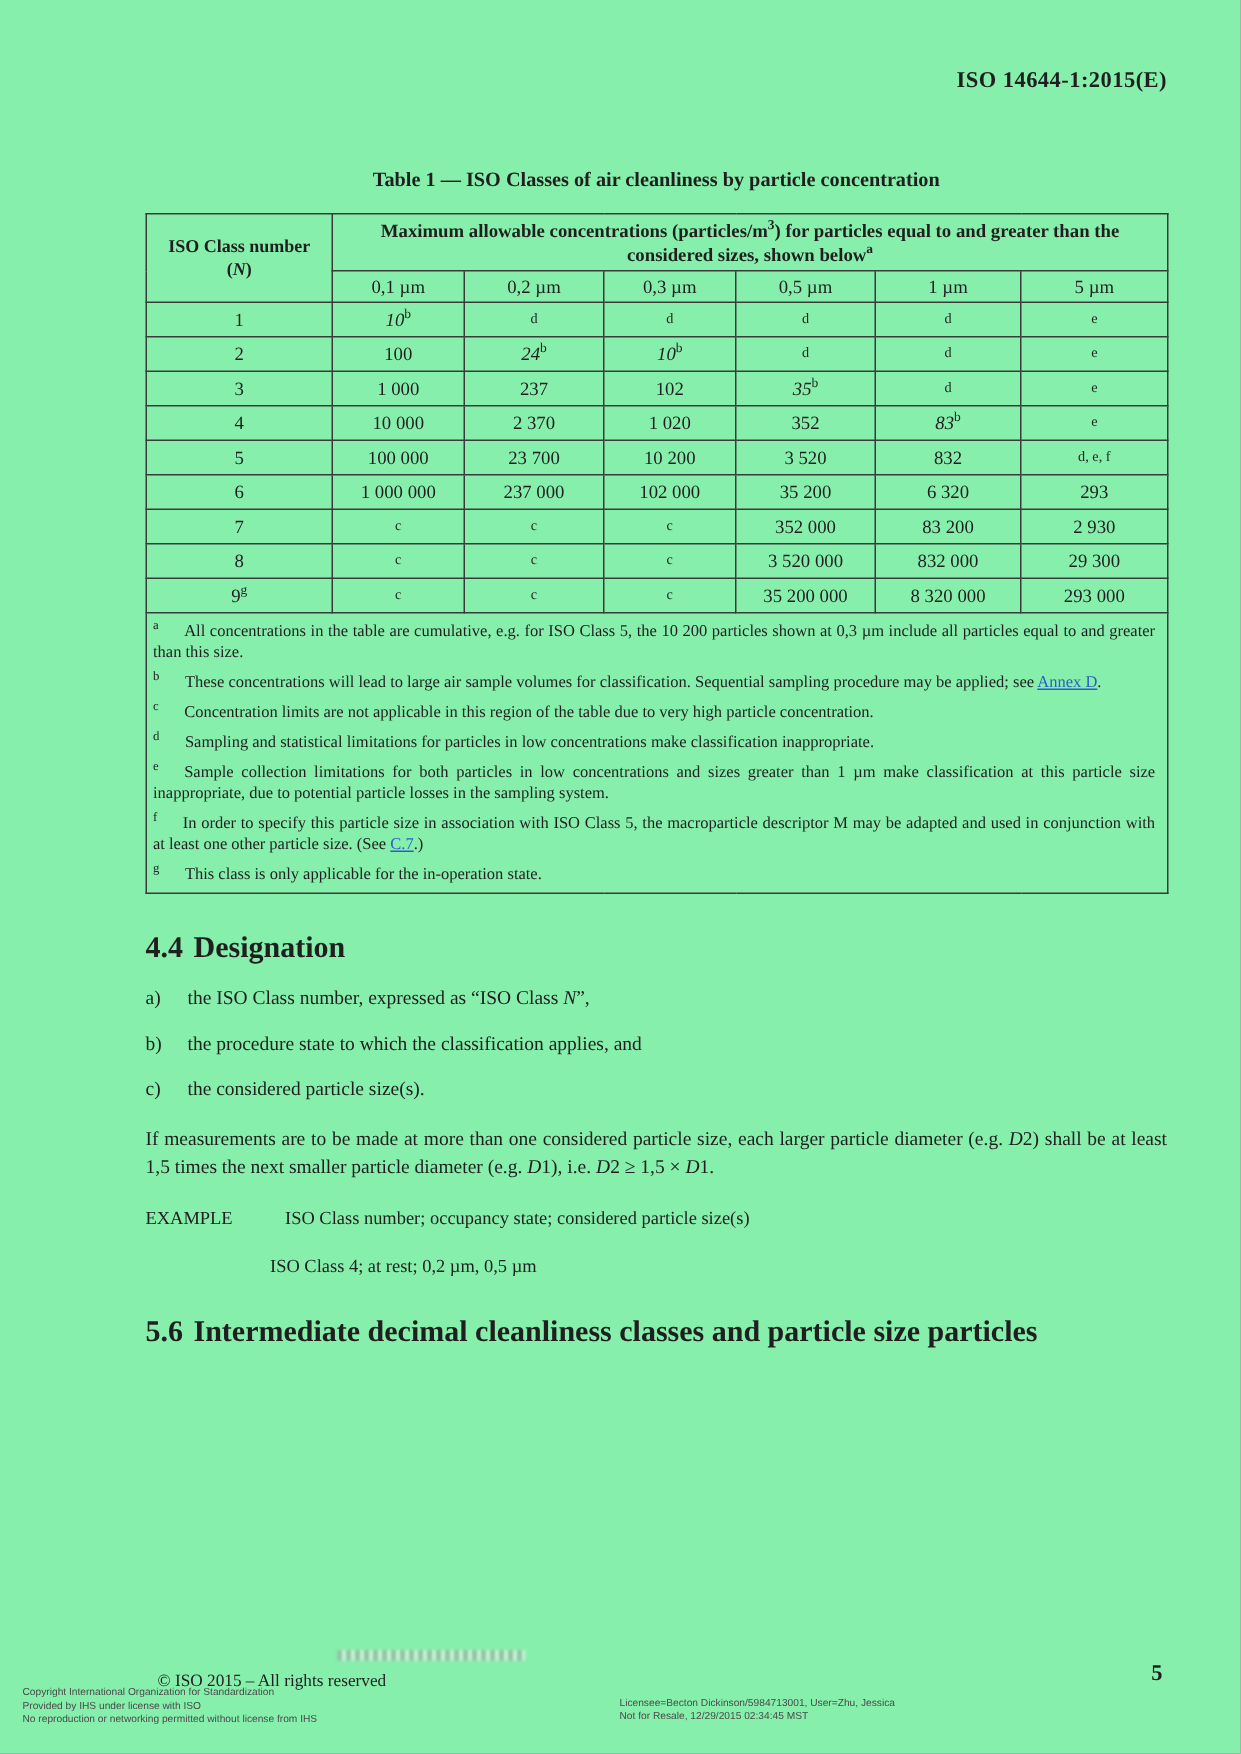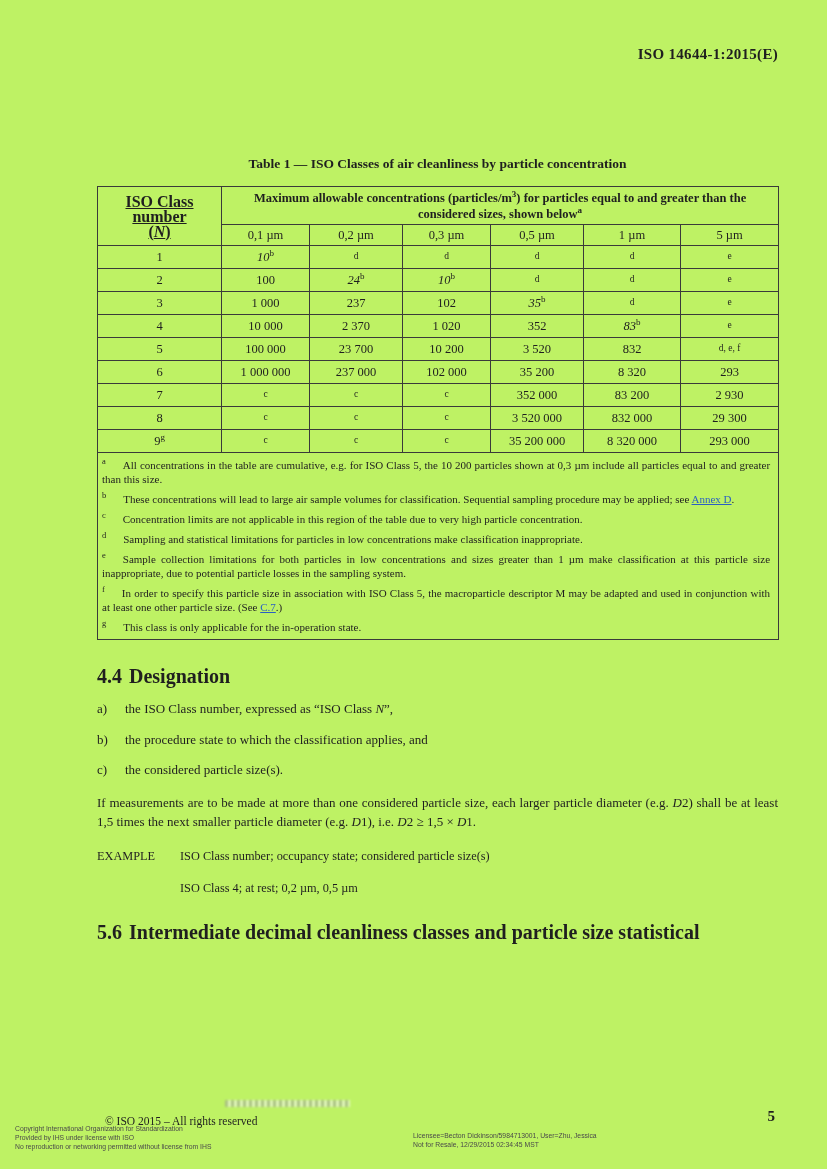--- a/index.html
+++ b/index.html
@@ -1,52 +1,52 @@
 <!DOCTYPE html>
 <html><head>
 <meta charset="utf-8">
 <style>
   * { margin:0; padding:0; box-sizing:border-box; }
   html,body { background:#9a9a9a; }
   .page {
     position:relative; width:827px; height:1169px; margin:0 auto;
-    background:#bef264; color:#1f1f1f;
+    background:#86efac; color:#1f1f1f;
     font-family:"Liberation Serif", serif; overflow:hidden;
   }
   .hdr-right {
     position:absolute; top:46px; right:49px;
     font-size:15px; font-weight:bold; letter-spacing:.3px;
   }
-  .content { position:absolute; left:97px; top:112px; width:681px;margin-top:44px; }
+  .content { position:absolute; left:97px; top:112px; width:681px; }
   .tbl-title { text-align:center; font-weight:bold; font-size:13.5px; margin-bottom:14px; }
 
   table.iso { border-collapse:collapse; width:681px; table-layout:fixed;
     border:1.5px solid #3a3a3a; }
   table.iso th, table.iso td { border:1px solid #3a3a3a; text-align:center; vertical-align:middle; }
-  th.col0 { font-size:16px; font-weight:bold; line-height:15px; padding:2px 4px;text-decoration:underline; }
+  th.col0 { font-size:12px; font-weight:bold; line-height:15px; padding:2px 4px; }
   th.group { font-size:12.5px; font-weight:bold; line-height:16px; padding:2px 10px; height:38px; }
   tr.sizes th { font-weight:normal; font-size:12.5px; height:21px; }
   tbody.rows td { font-size:12.5px; height:23px; white-space:nowrap; }
   .it { font-style:italic; }
   sup { font-size:9px; line-height:0; vertical-align:super; }
   .note { font-size:9.5px; position:relative; top:-2px; }
   .lnk { color:#2a5fc4; text-decoration:underline; cursor:pointer; }
 
   td.fnotes-cell { padding:5px 8px 3px 4px; text-align:left; }
   .fnote { font-size:11px; line-height:14px; text-align:justify; margin-bottom:6px; }
   .fnote:last-child { margin-bottom:2px; }
   .fnote sup.fl { padding-right:17px; font-size:8.5px; }
 
   .sec-h { font-weight:bold; font-size:20px; margin-top:25px; }
   .sec-h .num { display:inline-block; min-width:32px; }
   p.body { font-size:13px; line-height:19.5px; margin-top:13px; }
   p.just { text-align:justify; }
   .li { display:flex; font-size:13px; line-height:19.5px; margin-top:11px; }
   .li .lab { width:28px; flex:0 0 28px; }
-  .example { display:flex; font-size:12.3px; margin-top:17px; }
+  .example { display:flex; font-size:12.3px; margin-top:17px;gap:10px; }
   .example .exlab { width:83px; flex:0 0 83px; }
   .example2 { font-size:12.3px; margin-top:17px; margin-left:83px; }
 
   .smudge { position:absolute; left:225px; top:1100px; width:125px; height:7px;
     background:repeating-linear-gradient(90deg,#9a9a9a 0 3px,#fff 3px 6px);
     filter:blur(1.2px); opacity:.55; }
   .copyright { position:absolute; left:105px; top:1115px; font-size:11.5px; }
   .tiny { font-family:"Liberation Sans", sans-serif; font-size:6.8px; line-height:9px; color:#4a4a4a; position:absolute; }
   .tiny-left { left:15px; top:1124px; }
   .tiny-right { left:413px; top:1131px; }
@@ -132,21 +132,21 @@
             <td><span>3 520</span></td>
             <td><span>832</span></td>
             <td><span class="note">d, e, f</span></td>
           </tr>
           <tr>
             <td><span>6</span></td>
             <td><span>1 000 000</span></td>
             <td><span>237 000</span></td>
             <td><span>102 000</span></td>
             <td><span>35 200</span></td>
-            <td><span>8 320</span></td>
+            <td><span>6 320</span></td>
             <td><span>293</span></td>
           </tr>
           <tr>
             <td><span>7</span></td>
             <td><span class="note">c</span></td>
             <td><span class="note">c</span></td>
             <td><span class="note">c</span></td>
             <td><span>352 000</span></td>
             <td><span>83 200</span></td>
             <td><span>2 930</span></td>
@@ -205,21 +205,21 @@
 
     <p class="body just"><span>If measurements are to be made at more than one considered particle size, each larger particle diameter (e.g. </span><span class="it">D</span><span>2) shall be at least 1,5 times the next smaller particle diameter (e.g. </span><span class="it">D</span><span>1), i.e. </span><span class="it">D</span><span>2 ≥ 1,5 × </span><span class="it">D</span><span>1.</span></p>
 
     <div class="example">
       <span class="exlab">EXAMPLE</span>
       <span>ISO Class number; occupancy state; considered particle size(s)</span>
     </div>
     <div class="example2">ISO Class 4; at rest; 0,2 µm, 0,5 µm</div>
 
     <div class="sec-h">
-      <span class="num">5.6</span><span>Intermediate decimal cleanliness classes and particle size statistical</span>
+      <span class="num">5.6</span><span>Intermediate decimal cleanliness classes and particle size particles</span>
     </div>
 
 
   </div>
 
   <div class="smudge"></div>
 
   <div class="copyright">© ISO 2015 – All rights reserved</div>
 
   <div class="tiny tiny-left">

